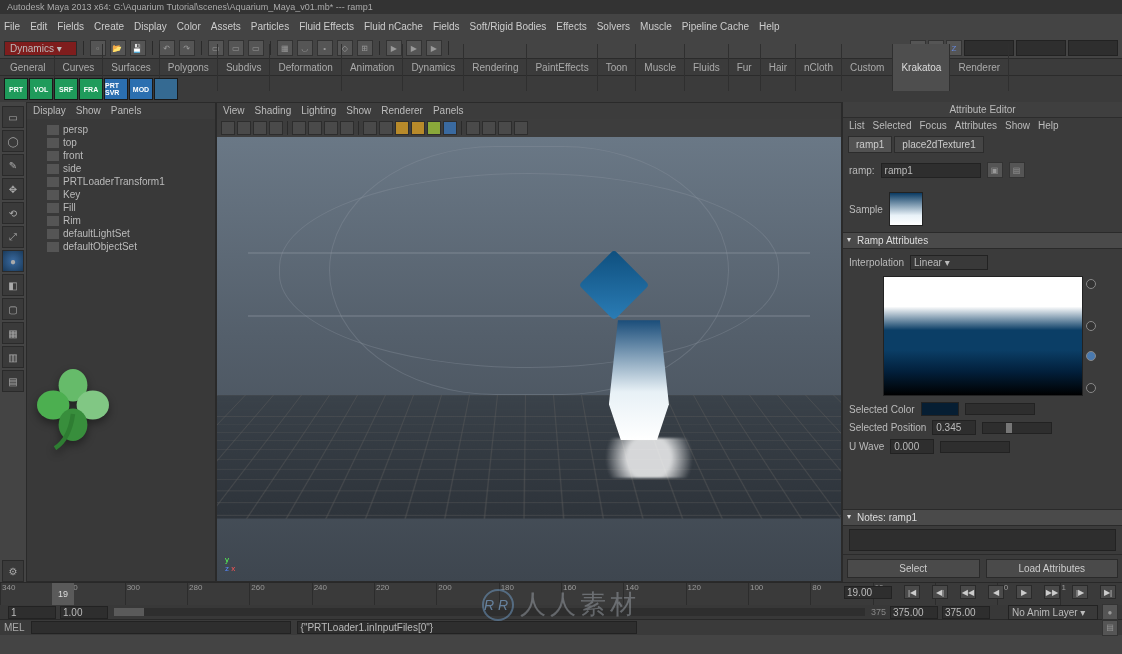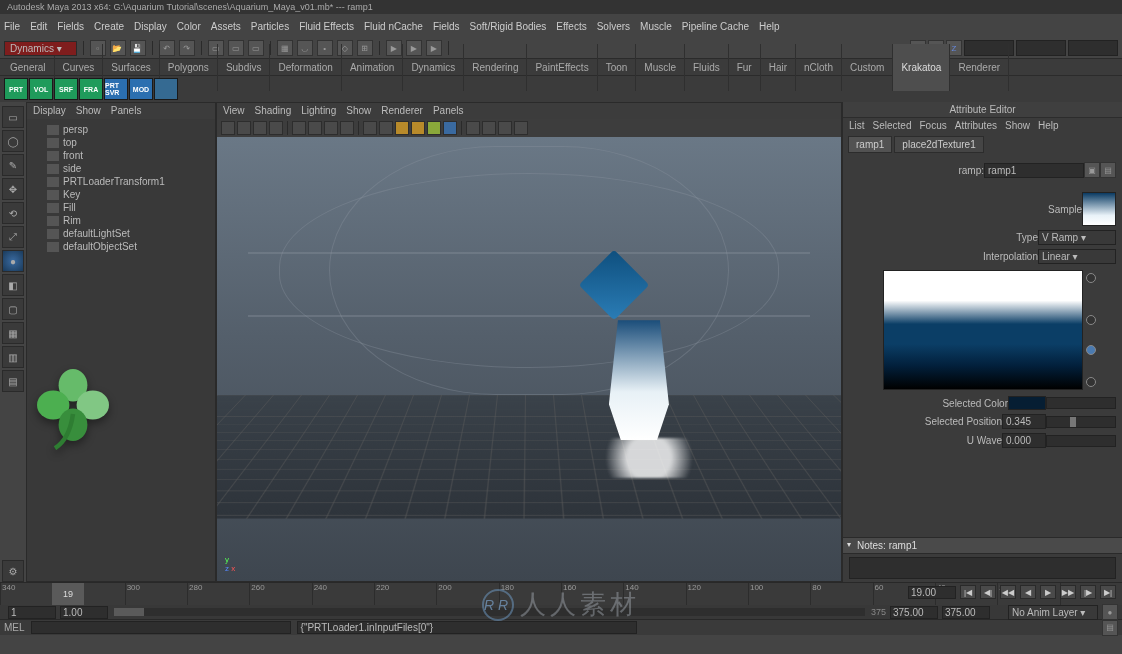--- a/index.html
+++ b/index.html
@@ -41,41 +41,41 @@
 .splash .foam { position:absolute; left:0; bottom:-8px; width:140px; height:40px; background:radial-gradient(circle,#fff 0 30%,transparent 60%); opacity:0.8; filter:blur(1px); }
 .axis { position:absolute; left:8px; bottom:8px; font-size:8px; }
 .axis .y{color:#5f5;} .axis .x{color:#f55;} .axis .z{color:#58f;}
 .attr { width:280px; background:#3b3b3b; border-left:1px solid #2a2a2a; display:flex; flex-direction:column; }
 .attr-title { text-align:center; font-size:10px; color:#bbb; padding:2px; background:#3f3f3f; border-bottom:1px solid #2c2c2c; }
 .attr-menu { display:flex; gap:8px; padding:2px 6px; font-size:10px; color:#bbb; }
 .attr-tabs { display:flex; gap:2px; padding:3px 5px; }
 .atab { padding:2px 7px; background:#454545; border:1px solid #2c2c2c; font-size:10px; color:#ccc; cursor:pointer; }
 .atab.active { background:#525252; }
 .attr-body { flex:1; padding:4px 6px; overflow:hidden; }
-.attr-row { display:flex; align-items:center; justify-content:flex-end; padding:2px 0; font-size:10px; }
+.attr-row { display:flex; align-items:center; gap:6px; padding:2px 0; font-size:10px; }
 .attr-row label { color:#bbb; }
 .attr-input { width:78px; background:#2e2e2e; border:1px solid #222; color:#bbb; padding:1px 3px; font-size:10px; }
 .attr-select { width:78px; background:#393939; border:1px solid #222; color:#bbb; padding:1px 3px; font-size:10px; }
 .swatch { width:34px; height:34px; background:linear-gradient(#0a3a62,#e9f2f8 70%,#fff); border:1px solid #222; }
 .section-head { background:#4a4a4a; color:#ddd; padding:2px 14px; font-size:10px; margin:4px -6px; border-top:1px solid #2a2a2a; border-bottom:1px solid #2a2a2a; cursor:pointer; position:relative; }
 .section-head::before { content:"▾"; position:absolute; left:4px; font-size:8px; }
 .ramp-edit { width:200px; height:120px; margin:4px auto; background:linear-gradient(180deg,#fff 0 25%,#0b3e66 45% 62%,#02203c 80%,#000 100%); border:1px solid #222; position:relative; }
 .ramp-handle { position:absolute; right:-14px; width:10px; height:10px; border:1px solid #888; border-radius:50%; background:#333; }
 .color-swatch { width:38px; height:14px; background:#061e33; border:1px solid #222; }
 .attr-foot { display:flex; gap:6px; padding:4px; border-top:1px solid #2b2b2b; }
 .attr-foot .btn { flex:1; background:#4a4a4a; border:1px solid #2a2a2a; text-align:center; padding:3px; font-size:10px; color:#ccc; cursor:pointer; }
 .timeline-area { background:#3d3d3d; border-top:1px solid #282828; }
 .tl-ruler { height:22px; position:relative; background:#3a3a3a; display:flex; align-items:flex-end; font-size:8px; color:#999; }
 .tl-tick { flex:1; border-left:1px solid #2c2c2c; padding-left:1px; height:100%; display:flex; align-items:flex-start; }
-.tl-cursor { position:absolute; top:0; bottom:0; width:32px; background:#5a5a5a; color:#ddd; font-size:9px; display:flex; align-items:center; justify-content:center; }
+.tl-cursor { position:absolute; top:0; bottom:0; width:22px; background:#5a5a5a; color:#ddd; font-size:9px; display:flex; align-items:center; justify-content:center; }
 .tl-range { height:14px; background:#383838; position:relative; padding:2px 4px; display:flex; align-items:center; }
 .range-input { width:48px; background:#2e2e2e; border:1px solid #222; color:#bbb; padding:0 2px; font-size:10px; margin-left:4px; }
 .range-bar { flex:1; height:8px; background:#2e2e2e; margin:0 6px; position:relative; }
 .range-thumb { position:absolute; left:0; width:30px; height:100%; background:#5a5a5a; }
-.playback { display:flex; align-items:center; gap:4px; position:absolute; right:6px; top:2px; }
+.playback { display:flex; align-items:center; gap:12px; position:absolute; right:6px; top:2px; }
 .pb { width:16px; height:14px; background:#4a4a4a; border:1px solid #2a2a2a; display:flex; align-items:center; justify-content:center; font-size:8px; color:#ccc; cursor:pointer; }
 .cmd { height:16px; background:#3a3a3a; display:flex; align-items:center; gap:6px; padding:0 4px; font-size:10px; color:#aaa; border-top:1px solid #282828; }
 .cmd-input { flex:0 0 260px; background:#2e2e2e; border:1px solid #222; height:13px; }
 .cmd-out { flex:0 0 340px; background:#2e2e2e; border:1px solid #222; height:13px; padding:0 3px; color:#bbb; }
 .clover { position:absolute; left:28px; top:360px; width:90px; height:90px; z-index:50; }
 .clover svg { width:100%; height:100%; filter:drop-shadow(0 4px 4px rgba(0,0,0,0.4)); }
 .watermark { position:absolute; left:50%; bottom:32px; transform:translateX(-50%); font-size:26px; color:rgba(200,210,220,0.35); letter-spacing:4px; display:flex; align-items:center; gap:6px; pointer-events:none; z-index:40; }
 .wm-circle { width:32px; height:32px; border:2px solid rgba(120,170,220,0.45); border-radius:50%; display:flex; align-items:center; justify-content:center; font-size:14px; font-style:italic; color:rgba(140,190,240,0.55); }
 </style>
 </head>
@@ -304,24 +304,21 @@
       <div class="attr-row">
         <label>ramp:</label>
         <input class="attr-input" style="width: 100px;" value="ramp1">
         <div class="small-icon">▣</div>
         <div class="small-icon">▤</div>
       </div>
       <div class="attr-row" style="margin-top:10px">
         <label>Sample</label>
         <div class="swatch"></div>
       </div>
-      <div class="attr-row">
-        <label>Type</label>
-        <div class="attr-select"><span>V Ramp</span> ▾</div>
-      </div>
+      <div class="section-head">Ramp Attributes</div>
       <div class="attr-row">
         <label>Interpolation</label>
         <div class="attr-select"><span>Linear</span> ▾</div>
       </div>
       <div class="ramp-edit">
         <div class="ramp-handle" style="top:2px"></div>
         <div class="ramp-handle" style="top:44px"></div>
         <div class="ramp-handle" style="top:74px;background:#4a7ab0"></div>
         <div class="ramp-handle" style="top:106px"></div>
       </div>
@@ -338,20 +335,24 @@
           </div>
       </div>
       <div class="attr-row">
         <label>U Wave</label>
         <input class="attr-input" style="width: 44px;" value="0.000">
         <div style="width:70px;height:12px;background:#2e2e2e;border:1px solid #222"></div>
       </div>
     </div>
     <div class="section-head" style="margin:0">Notes: ramp1</div>
     <div style="height:22px;background:#2e2e2e;margin:3px 6px;border:1px solid #222"></div>
+    <div class="attr-foot">
+      <div class="btn">Select</div>
+      <div class="btn">Load Attributes</div>
+    </div>
   </div>
 </div>
 
 <div class="timeline-area">
   <div class="tl-ruler" id="tlruler">
     <div class="tl-tick">340</div>
       <div class="tl-tick">320</div>
       <div class="tl-tick">300</div>
       <div class="tl-tick">280</div>
       <div class="tl-tick">260</div>

